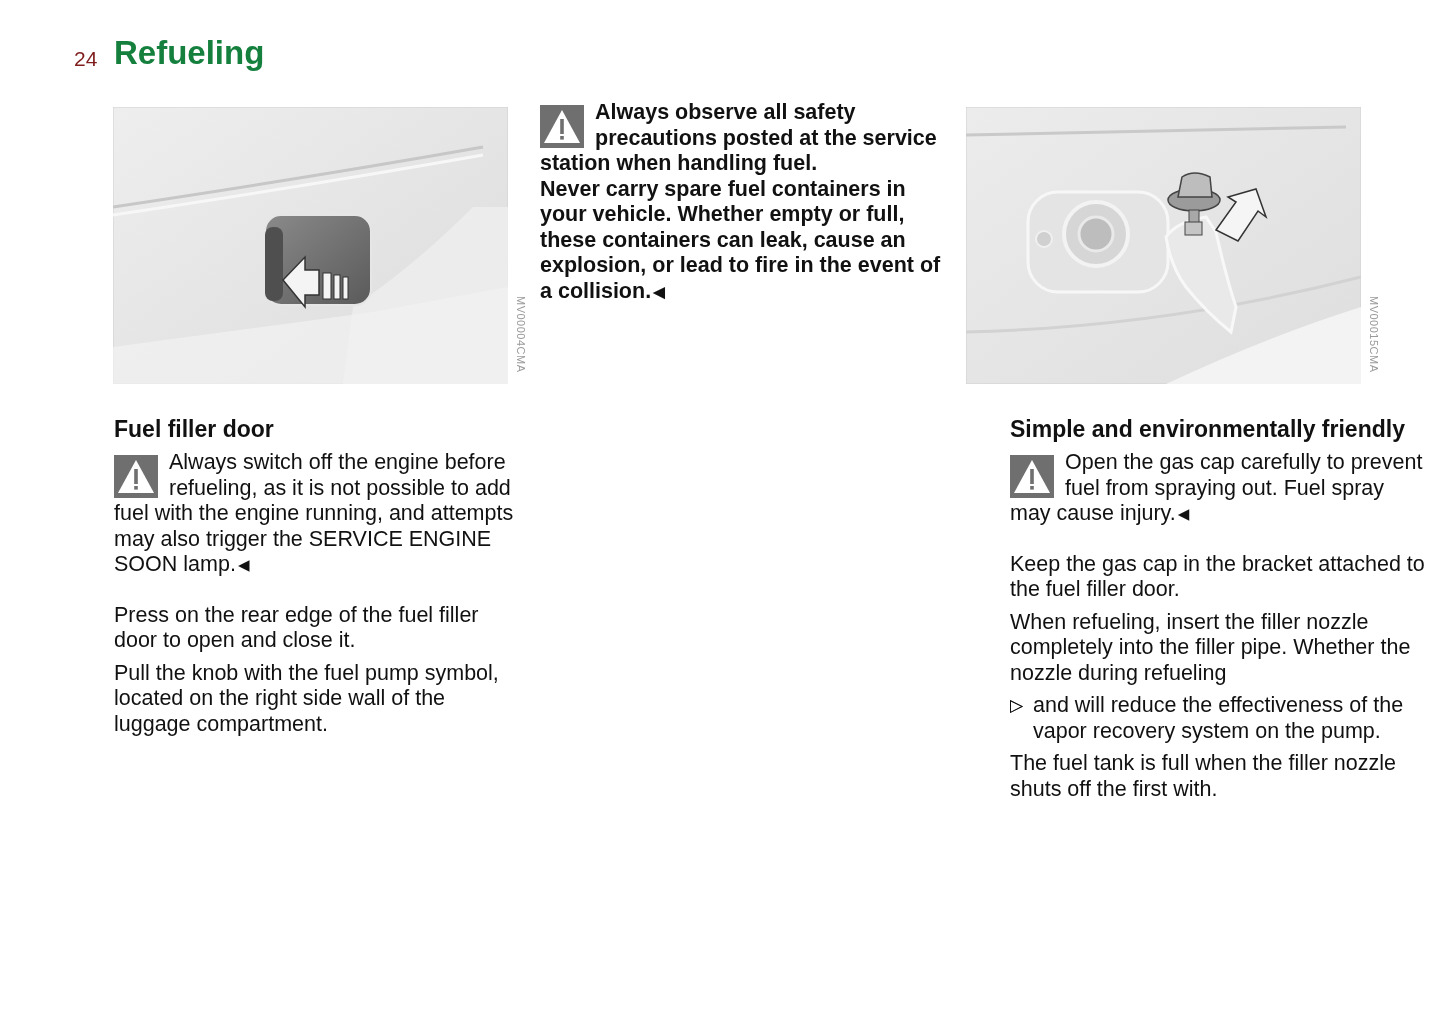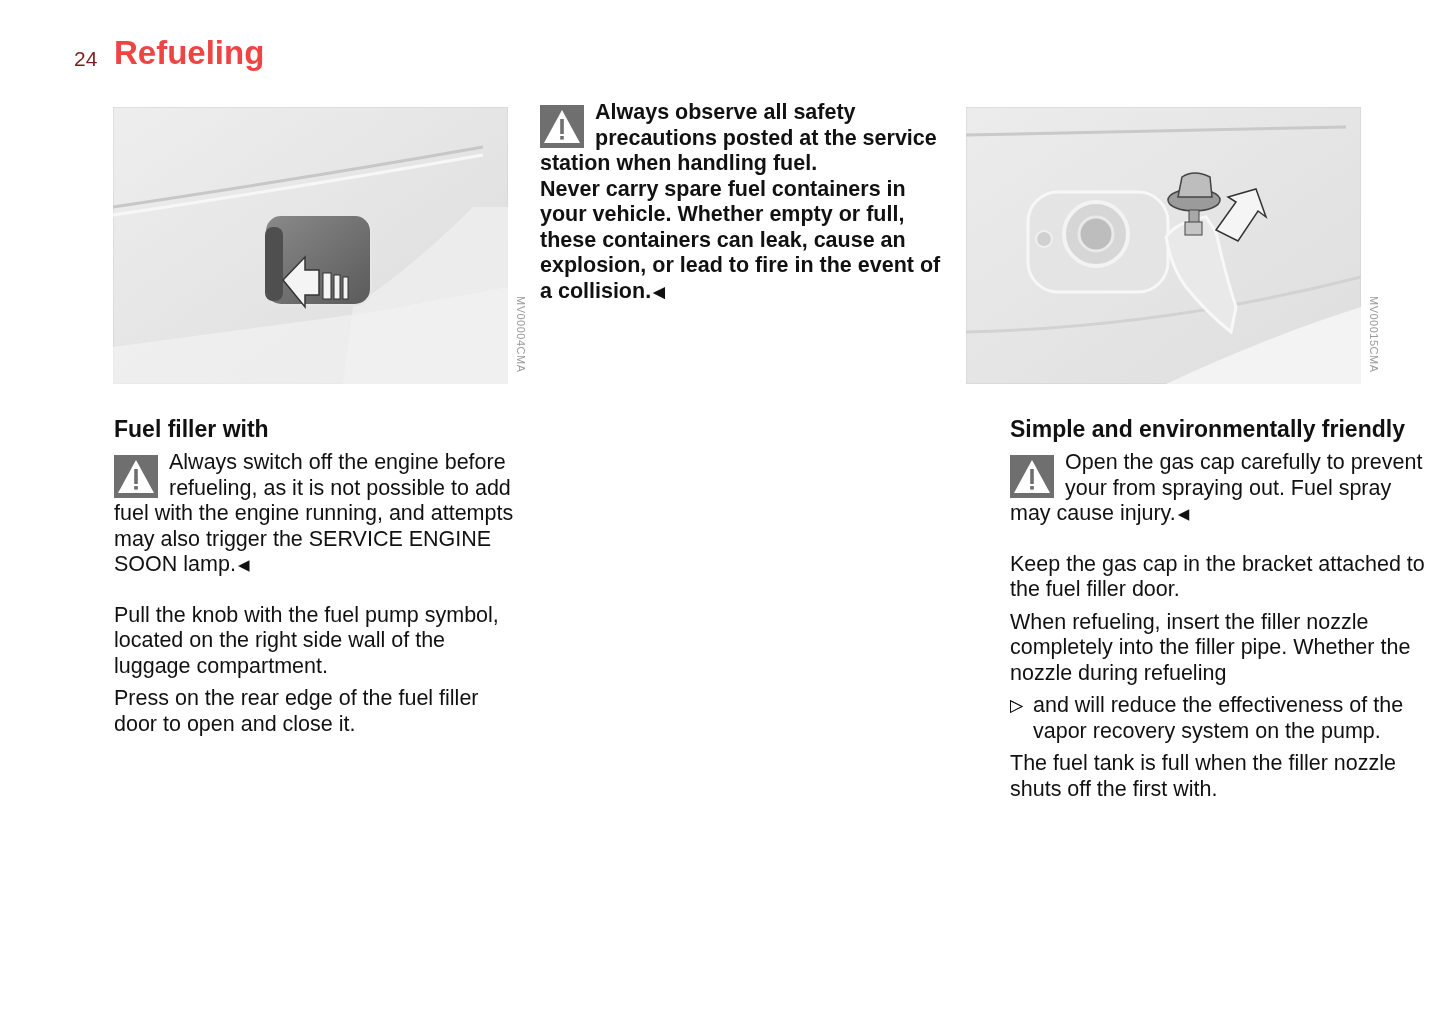--- a/index.html
+++ b/index.html
@@ -1,21 +1,21 @@
 <!DOCTYPE html>
 <html><head>
 <meta charset="utf-8">
 <style>
   html, body { margin: 0; padding: 0; background: #ffffff; }
   body {
     width: 1445px; height: 1019px; position: relative; overflow: hidden;
     font-family: "Liberation Sans", sans-serif; color: #111111;
   }
   .page-num { position: absolute; left: 74px; top: 47px; font-size: 21px; color: #7f1d1d; }
-  .page-title { position: absolute; left: 114px; top: 34px; font-size: 33px; font-weight: bold; color: #ef4444; margin: 0; }
+  .page-title { position: absolute; left: 114px; top: 34px; font-size: 33px; font-weight: bold; color: #15803d; margin: 0; }
 
   .col { position: absolute; width: 410px; font-size: 21.5px; line-height: 25.5px; }
   .col-left { left: 114px; top: 415px; }
   .col-mid { left: 540px; top: 100px; width: 410px; font-weight: bold; }
   .col-right { left: 966px; top: 415px; width: 415px; margin-left: 44px; }
 
   .figure { position: absolute; overflow: hidden; }
   .fig-left { left: 113px; top: 107px; width: 395px; height: 277px; }
   .fig-right { left: 966px; top: 107px; width: 395px; height: 277px; }
   .figure svg { display: block; }
@@ -108,47 +108,47 @@
           <rect x="20.2" y="31" width="3.6" height="3.6" fill="#6f6f6f"></rect>
         </svg>
     </span>
     <span>Always observe all safety precautions posted at the service station when handling fuel.</span>
     <br>
     <span>Never carry spare fuel containers in your vehicle. Whether empty or full, these containers can leak, cause an explosion, or lead to fire in the event of a collision.</span><span class="end-mark">◀</span>
   </div>
 </div>
 
 <div class="col col-left">
-  <h2 class="section">Fuel filler with</h2>
+  <h2 class="section">Fuel filler door</h2>
   <div class="warn">
     <span class="warn-icon">
       <svg width="44" height="43" viewBox="0 0 44 43">
           <path d="M22 5 L40 38 L4 38 Z" fill="#ffffff"></path>
           <rect x="20.2" y="14" width="3.6" height="15" fill="#6f6f6f"></rect>
           <rect x="20.2" y="31" width="3.6" height="3.6" fill="#6f6f6f"></rect>
         </svg>
     </span>
     <span>Always switch off the engine before refueling, as it is not possible to add fuel with the engine running, and attempts may also trigger the SERVICE ENGINE SOON lamp.</span><span class="end-mark">◀</span>
   </div>
   <div class="spacer"></div>
+  <p>Press on the rear edge of the fuel filler door to open and close it.</p>
   <p>Pull the knob with the fuel pump symbol, located on the right side wall of the luggage compartment.</p>
-  <p>Press on the rear edge of the fuel filler door to open and close it.</p>
 </div>
 
 <div class="col col-right">
   <h2 class="section">Simple and environmentally friendly</h2>
   <div class="warn">
     <span class="warn-icon">
       <svg width="44" height="43" viewBox="0 0 44 43">
           <path d="M22 5 L40 38 L4 38 Z" fill="#ffffff"></path>
           <rect x="20.2" y="14" width="3.6" height="15" fill="#6f6f6f"></rect>
           <rect x="20.2" y="31" width="3.6" height="3.6" fill="#6f6f6f"></rect>
         </svg>
     </span>
-    <span>Open the gas cap carefully to prevent your from spraying out. Fuel spray may cause injury.</span><span class="end-mark">◀</span>
+    <span>Open the gas cap carefully to prevent fuel from spraying out. Fuel spray may cause injury.</span><span class="end-mark">◀</span>
   </div>
   <div class="spacer"></div>
   <p>Keep the gas cap in the bracket attached to the fuel filler door.</p>
   <p>When refueling, insert the filler nozzle completely into the filler pipe. Whether the nozzle during refueling</p>
   <ul class="bullets">
     <li><span class="bullet">▷</span></li>
     <li><span class="bullet">▷</span><span>and will reduce the effectiveness of the vapor recovery system on the pump.</span></li>
   </ul>
   <p>The fuel tank is full when the filler nozzle shuts off the first with.</p>
 </div>

